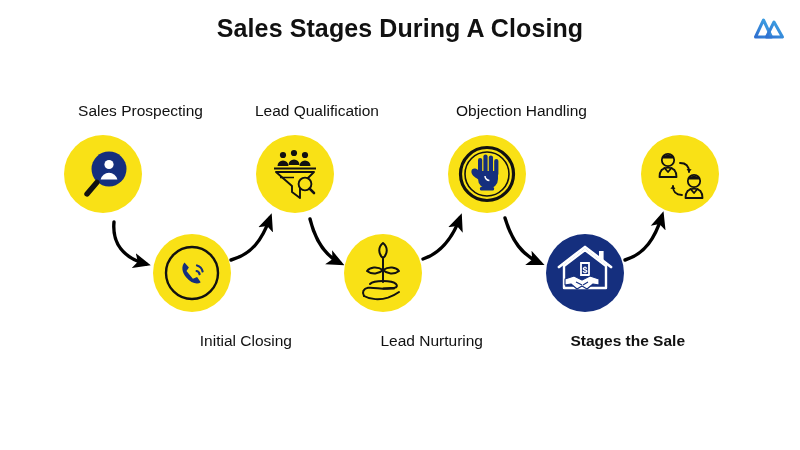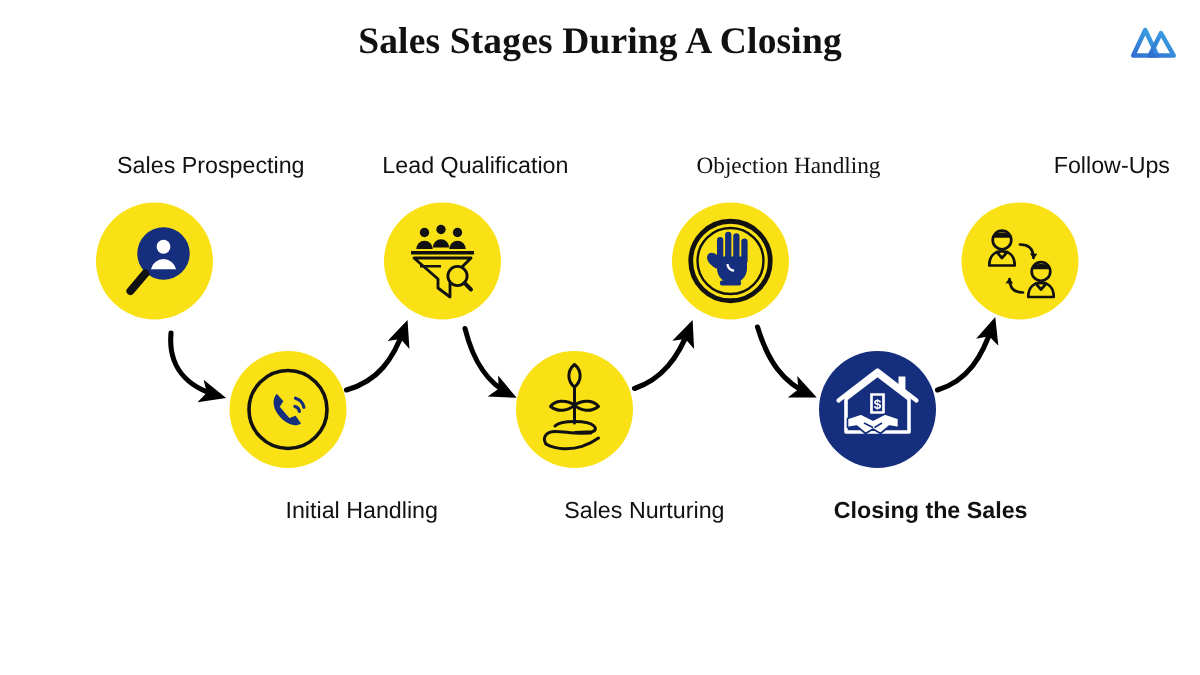--- a/index.html
+++ b/index.html
@@ -25,21 +25,20 @@
   #page-title {
     position: absolute;
     left: 0;
     top: 14px;
     width: 800px;
     text-align: center;
     font-size: 25px;
     font-weight: bold;
     letter-spacing: 0.1px;
     color: #111111;
-    font-family: Liberation Serif, serif;
   }
   #brand-logo {
     position: absolute;
     left: 752px;
     top: 13px;
     width: 34px;
     height: 30px;
   }
   #flow-canvas {
     position: absolute;
@@ -218,25 +217,24 @@
         <path d="M 680 163 c 6 0 9 3 9 9" stroke-width="1.8"></path>
         <path d="M 686.6 169 l 2.4 3.6 l 2.6 -3.4" fill="#111111" stroke="none"></path>
         <path d="M 682 195 c -6 0 -9 -3 -9 -9" stroke-width="1.8"></path>
         <path d="M 675.4 189 l -2.4 -3.6 l -2.6 3.4" fill="#111111" stroke="none"></path>
       </g>
     </g>
   </svg>
 
   <div class="stage-label" style="left:3px; top:103px; width:200px;">Sales Prospecting</div>
 
-  <div class="stage-label" style="left:92px; top:333px; width:200px;">Initial Handling</div>
+  <div class="stage-label" style="left:92px; top:333px; width:200px;">Initial Closing</div>
 
   <div class="stage-label" style="left:179px; top:103px; width:200px;">Lead Qualification</div>
 
-  <div class="stage-label" style="left:283px; top:333px; width:200px;">Sales Nurturing</div>
-
-  <div class="stage-label" style="left:387px; top:103px; width:200px;font-family:Liberation Serif, serif;">Objection Handling</div>
-
-  <div class="stage-label is-bold" style="left:485px; top:333px; width:200px;">Closing the Sales</div>
-
-  <div class="stage-label" style="left:580px; top:103px; width:200px;">Follow-Ups</div>
+  <div class="stage-label" style="left:283px; top:333px; width:200px;">Lead Nurturing</div>
+
+  <div class="stage-label" style="left:387px; top:103px; width:200px;">Objection Handling</div>
+
+  <div class="stage-label is-bold" style="left:485px; top:333px; width:200px;">Stages the Sale</div>
+
 
 </div>
 
 </body></html>

